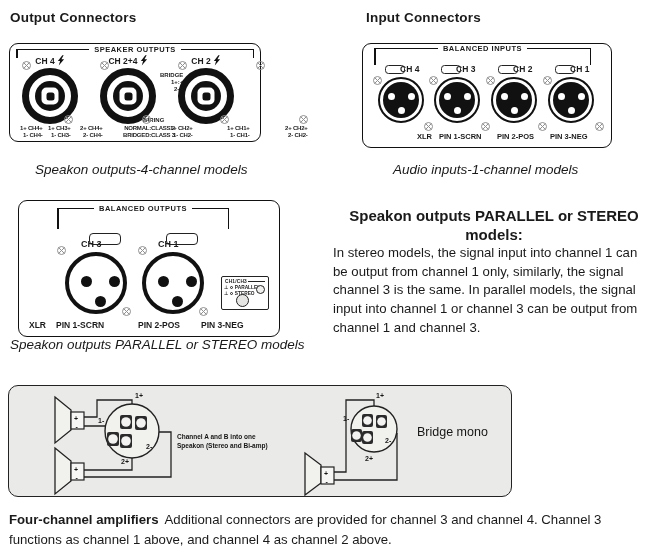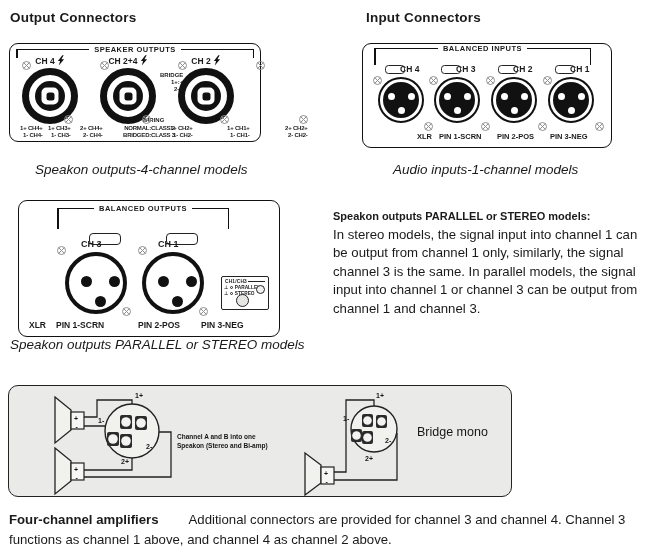--- a/index.html
+++ b/index.html
@@ -52,36 +52,36 @@
   .mb-title{font-size:4.8px;font-weight:bold;letter-spacing:.2px;}
   .mb-line{flex:1;border-top:1px solid #222;margin-left:1px;}
   .mb-row{display:flex;align-items:center;gap:1.5px;margin:1px 0 0 2px;font-size:4.8px;font-weight:bold;}
   .gnd{font-size:5px;line-height:5px;}
   .mb-led{width:3.5px;height:3.5px;border:.8px solid #222;border-radius:50%;box-sizing:border-box;}
   .mb-circle{position:absolute;border-radius:50%;box-sizing:border-box;}
   .mb-small{right:3px;top:8px;width:9px;height:9px;border:1px solid #222;background:#f0f0ee;}
   .mb-big{left:14px;bottom:2px;width:13px;height:13px;border:1.2px solid #222;background:#e6e6e4;}
   .caption{position:absolute;font-style:italic;font-size:13.5px;white-space:nowrap;}
   .note{position:absolute;left:333px;top:207px;width:322px;font-size:13.2px;line-height:18.6px;}
-  .note strong{display:block;font-size:11px;}
+  .note strong{display:block;font-size:15px;text-align:center;}
   .graybox{position:absolute;left:8px;top:385px;width:504px;height:112px;background:#eaeae8;border:1.5px solid #222;border-radius:10px;box-sizing:border-box;overflow:hidden;}
   .diag{position:absolute;left:0;top:0;}
   .diag text{font-family:"Liberation Sans",sans-serif;fill:#161616;}
   .cone{fill:#f1f1ee;stroke:#222;stroke-width:1.3;}
   .sbox{fill:#f6f6f4;stroke:#222;stroke-width:1.2;}
   .wire{fill:none;stroke:#222;stroke-width:1.3;}
   .conn{fill:#f1f1ee;stroke:#222;stroke-width:1.4;}
   .slot{fill:#2b2b2b;}
   .slotpin{fill:#f3f3f1;}
   .pm{font-size:7px;font-weight:bold;}
   .term{font-size:7px;font-weight:bold;}
   .small-caption{font-size:6.5px;font-weight:bold;}
   .bridge-label{font-size:12.5px;}
   .footer{position:absolute;left:9px;top:510px;width:646px;font-size:13.2px;line-height:20px;}
-  .footer strong{margin-right:30px;}
+  .footer strong{margin-right:6px;}
 </style>
 </head>
 <body>
 
 <div class="page">
 
   <h2 class="h outputs-h">Output Connectors</h2>
   <h2 class="h inputs-h">Input Connectors</h2>
 
   <div class="panel speaker-panel">

